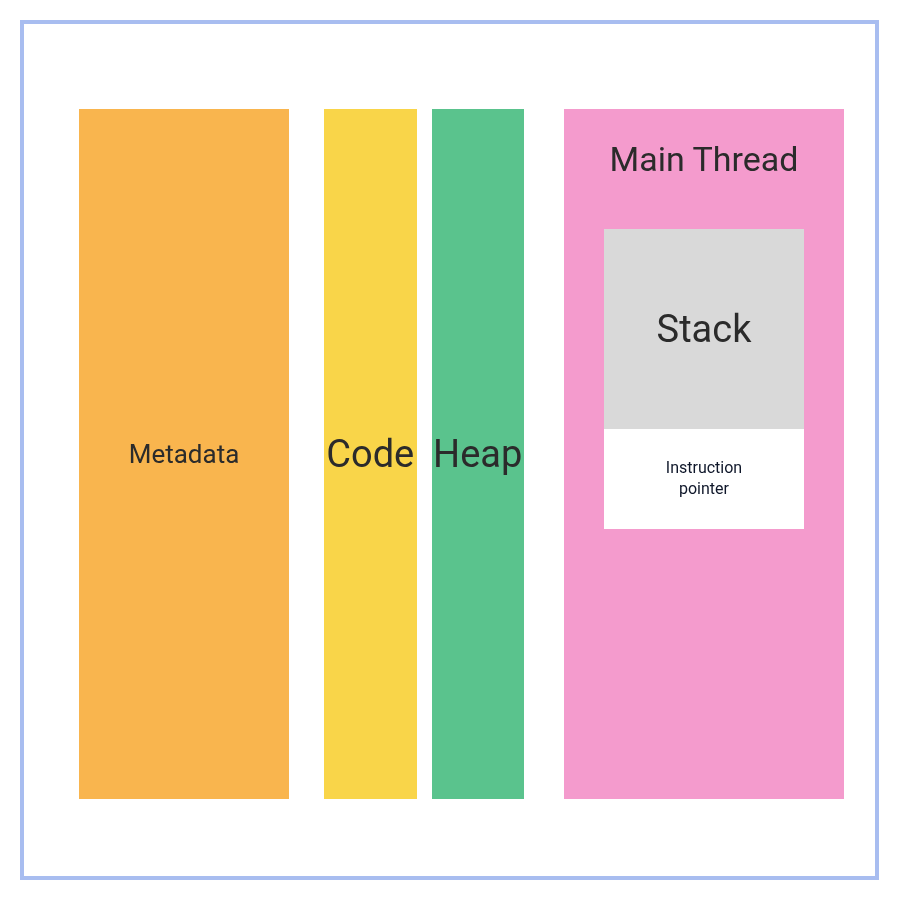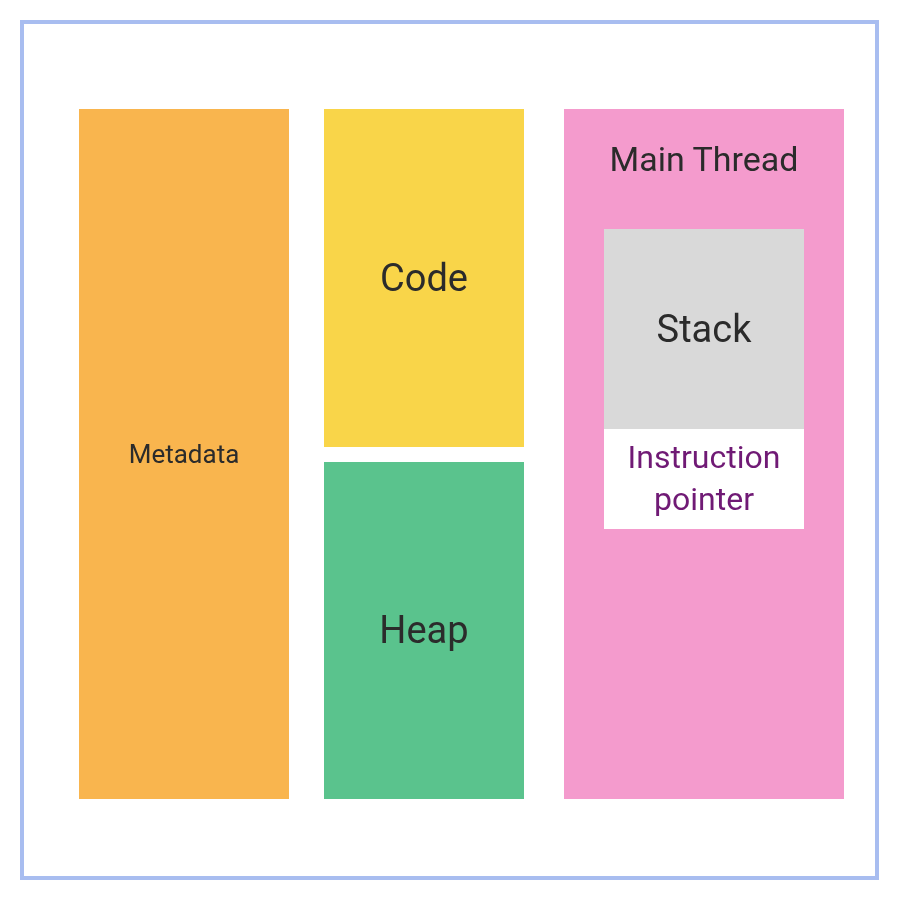--- a/index.html
+++ b/index.html
@@ -35,21 +35,21 @@
       display: flex;
       align-items: center;
       justify-content: center;
     }
     .middle-col {
       top: 85px;
       left: 300px;
       width: 200px;
       height: 690px;
       display: flex;
-      flex-direction: column;
+      flex-direction: row;
       gap: 15px;
     }
     .code-box {
       flex: 1;
       background: #f9d549;
       display: flex;
       align-items: center;
       justify-content: center;
     }
     .files-box {
@@ -107,23 +107,23 @@
       font-size: 38px;
       font-weight: 400;
       color: #2b2b2b;
     }
     .label-md {
       font-size: 26px;
       font-weight: 400;
       color: #2b2b2b;
     }
     .label-sm {
-      font-size: 32px;
+      font-size: 16px;
       font-weight: 400;
-      color: #701a75;
+      color: #0f172a;
     }
   </style>
 </head>
 <body>
 
 <div class="frame">
 
   <div class="col metadata-box">
     <span class="label-md">Metadata</span>
   </div>

